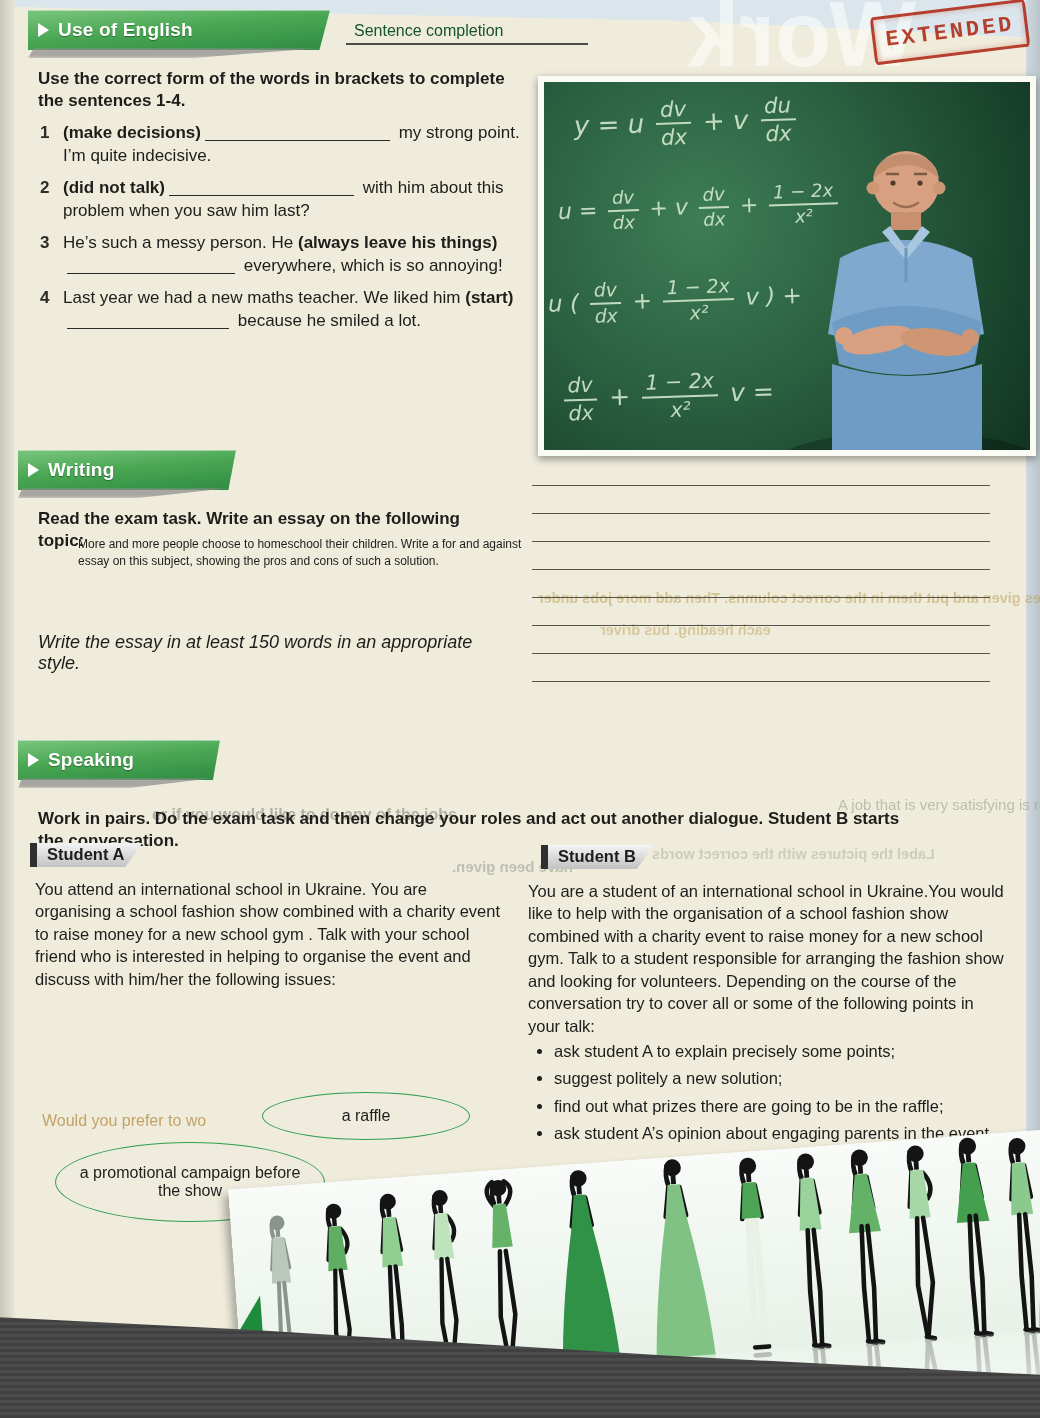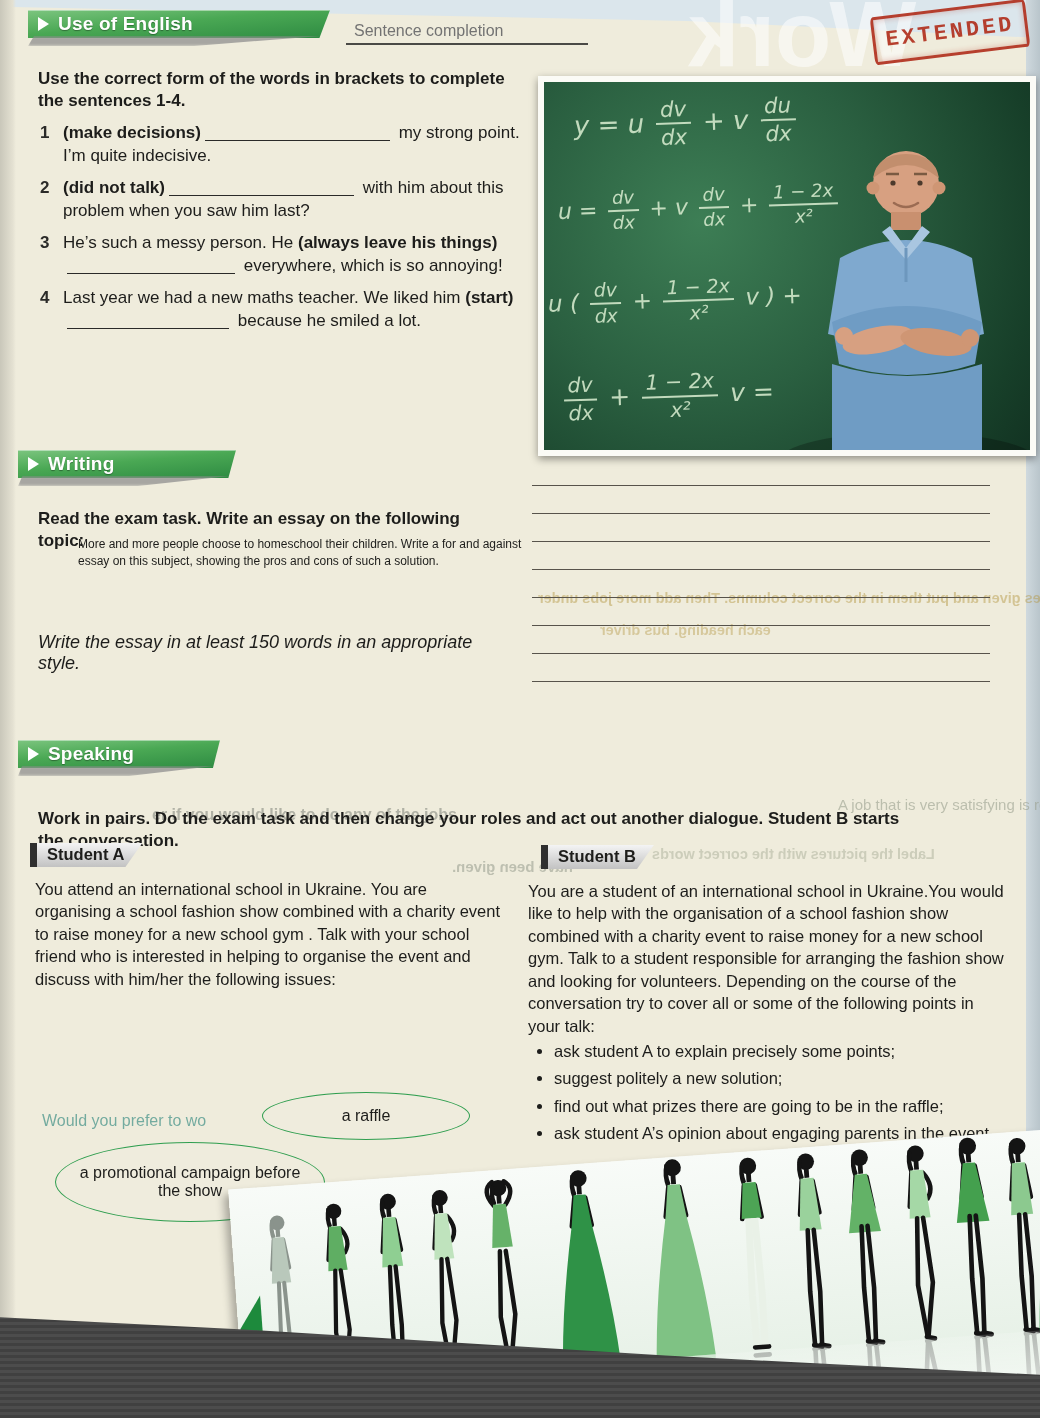--- a/index.html
+++ b/index.html
@@ -9,28 +9,28 @@
 
   
   .edge-top{left:0;top:0;width:100%;height:38px;background:#dbe6ec;
             clip-path:polygon(0 0,100% 0,100% 100%,66% 55%,0 18%);}
   .edge-right{right:0;top:0;width:14px;height:100%;background:linear-gradient(90deg,#cfd9de,#b9c5cb);}
   .edge-left{left:0;top:0;width:16px;height:100%;background:linear-gradient(90deg,#c9c7ba,#e4e1d2 80%,rgba(0,0,0,0));}
   .edge-bottom{left:0;bottom:0;width:100%;height:120px;background:repeating-linear-gradient(180deg,#4c4c4c 0 3px,#404040 3px 6px);
                clip-path:polygon(0 16%,23% 26%,64% 48%,100% 64%,100% 100%,0 100%);}
 
   
-  .banner{height:28px;display:flex;align-items:center;gap:9px;padding:0 18px 0 10px;
+  .banner{height:40px;display:flex;align-items:center;gap:9px;padding:0 18px 0 10px;
           background:linear-gradient(175deg,#7cc57f 0%,#4aa854 45%,#2e8b42 100%);
           clip-path:polygon(0 0,100% 0,96.5% 100%,0 100%);box-shadow:inset 0 1px 0 rgba(255,255,255,.45);text-align:center;}
   .banner:before{content:"";width:0;height:0;border-left:11px solid #fff;border-top:7px solid transparent;border-bottom:7px solid transparent;}
   .banner-label{color:#fff;font-weight:bold;font-size:19px;letter-spacing:.2px;text-shadow:0 1px 1px rgba(0,0,0,.35);}
   .banner-shadow{height:10px;background:#8f8f8f;opacity:.75;filter:blur(1.5px);
                  clip-path:polygon(2% 0,97% 0,55% 100%,0 100%);margin-top:-2px;}
-  .sub-label{font-size:16px;color:#737373;padding:0 6px 3px 8px;border-bottom:2px solid #4a4a46;}
+  .sub-label{font-size:16px;color:#14532d;padding:0 6px 3px 8px;border-bottom:2px solid #4a4a46;}
 
   
   .instr{font-weight:bold;font-size:17px;line-height:1.32;}
   .ex-item{position:relative;padding-left:23px;font-size:17px;line-height:1.35;margin-bottom:9px;}
   .ex-num{position:absolute;left:0;top:0;font-weight:bold;color:#2b2b29;}
   .blank{display:inline-block;border-bottom:1.6px solid #2a2a28;transform:translateY(3px);margin:0 4px;}
   .b{font-weight:bold;}
 
   
   .photo{border:6px solid #fbfbf6;box-shadow:0 3px 8px rgba(0,0,0,.4);
@@ -76,21 +76,21 @@
   <div class="abs edge-left"></div>
 
   <div class="abs" id="ghosts" style="left:0;top:0;width:100%;height:100%;">
       <div class="ghost mir" style="left: 688px; top: -18px; font-size: 92px; color: rgb(255, 255, 255); opacity: 0.55; font-weight: bold;">Work</div>
       <div class="ghost mir" style="left: 538px; top: 590px; font-size: 14.5px; color: rgb(179, 149, 63); opacity: 0.45; font-weight: bold;">Write the name of jobs using the suffixes given and put them in the correct columns. Then add more jobs under</div>
       <div class="ghost mir" style="left: 600px; top: 622px; font-size: 14.5px; color: rgb(179, 149, 63); opacity: 0.4; font-weight: bold;">each heading.   bus driver</div>
       <div class="ghost" style="left: 152px; top: 806px; font-size: 16px; color: rgb(143, 146, 136); opacity: 0.65; font-weight: bold;">er if you would like to do any of the jobs</div>
       <div class="ghost" style="left: 838px; top: 796px; font-size: 15px; color: rgb(154, 160, 143); opacity: 0.6;">A job that is very satisfying is re</div>
       <div class="ghost mir" style="left: 452px; top: 858px; font-size: 15px; color: rgb(169, 173, 158); opacity: 0.7; font-weight: bold;">have been given.</div>
       <div class="ghost mir" style="left: 652px; top: 846px; font-size: 14.5px; color: rgb(176, 180, 159); opacity: 0.55; font-weight: bold;">Label the pictures with the correct words</div>
-      <div class="ghost" style="left: 42px; top: 1112px; font-size: 16px; color: #0f766e; opacity: 0.55;">Would you prefer to wo</div>
+      <div class="ghost" style="left: 42px; top: 1112px; font-size: 16px; color: #a16207; opacity: 0.55;">Would you prefer to wo</div>
       <div class="ghost" style="left: 332px; top: 1178px; font-size: 15px; color: rgb(168, 171, 156); opacity: 0.55;">pressure?</div>
     </div>
 
   <div class="abs" style="left:28px;top:10px;width:302px;">
     <div class="banner">
         <span class="banner-label">Use of English</span>
       </div>
     <div class="banner-shadow"></div>
   </div>
   <div class="abs" style="left:346px;top:22px;width:242px;">

